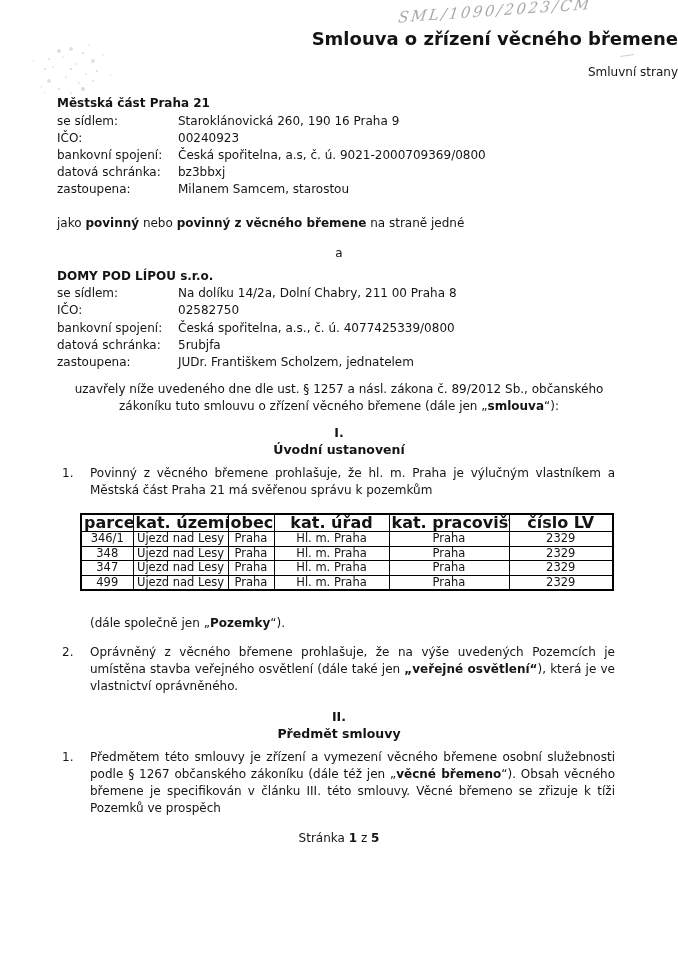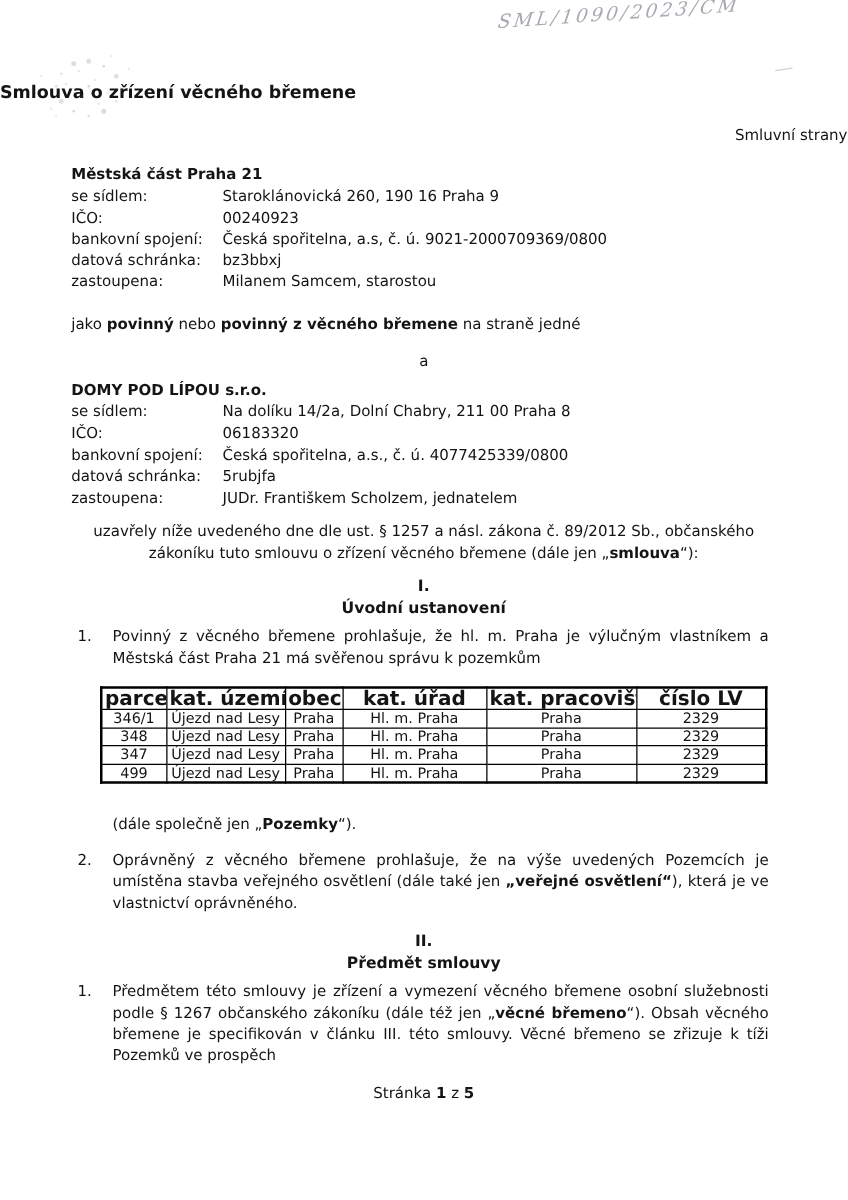--- a/index.html
+++ b/index.html
@@ -33,21 +33,21 @@
       0 24px 0 rgba(110,112,122,.20), -12px 20px 0 rgba(110,112,122,.28),
       -22px 12px 0 1px rgba(110,112,122,.20), -26px 0 0 rgba(110,112,122,.24),
       -22px -10px 0 rgba(110,112,122,.22), -12px -18px 0 1px rgba(110,112,122,.24),
       5px -5px 0 rgba(110,112,122,.16), -5px 8px 0 rgba(110,112,122,.18),
       15px 5px 0 rgba(110,112,122,.16), -18px -2px 0 rgba(110,112,122,.16),
       8px 14px 0 rgba(110,112,122,.18), -8px -12px 0 rgba(110,112,122,.16),
       32px -14px 0 rgba(110,112,122,.14), -30px 18px 0 rgba(110,112,122,.14),
       18px -24px 0 rgba(110,112,122,.14), -26px 24px 0 rgba(110,112,122,.12),
       40px 6px 0 rgba(110,112,122,.10), -38px -8px 0 rgba(110,112,122,.10);
   }
-  .title{ text-align:left; padding-top:66px; font-size:14px; font-weight:bold; }
+  .title{ text-align:right; padding-top:30px; font-size:18px; font-weight:bold; }
   .parties-label{ margin:17px 0 0 57px;text-align:right; }
   .party-name{ font-weight:bold; }
   .party{ margin-left:57px; }
   .party.first{ margin-top:14px; }
   .party.second{ margin-top:6px; }
   .kv{ display:grid; grid-template-columns:121px 1fr; }
   .role{ margin:16px 0 0 57px; }
   .role.second{ margin-top:14px; }
   .connector{ text-align:center; margin-top:13px; }
   .preamble{ width:572px; margin:10px auto 0; text-align:center; }
@@ -115,21 +115,21 @@
   <div class="connector">a</div>
 
   <div class="party second">
     <div class="party-name">DOMY POD LÍPOU s.r.o.</div>
     <div class="kv">
       <span>se sídlem:</span>
       <span>Na dolíku 14/2a, Dolní Chabry, 211 00 Praha 8</span>
     </div>
     <div class="kv">
       <span>IČO:</span>
-      <span>06183320</span>
+      <span>02582750</span>
     </div>
     <div class="kv">
       <span>bankovní spojení:</span>
       <span>Česká spořitelna, a.s., č. ú. 4077425339/0800</span>
     </div>
     <div class="kv">
       <span>datová schránka:</span>
       <span>5rubjfa</span>
     </div>
     <div class="kv">

